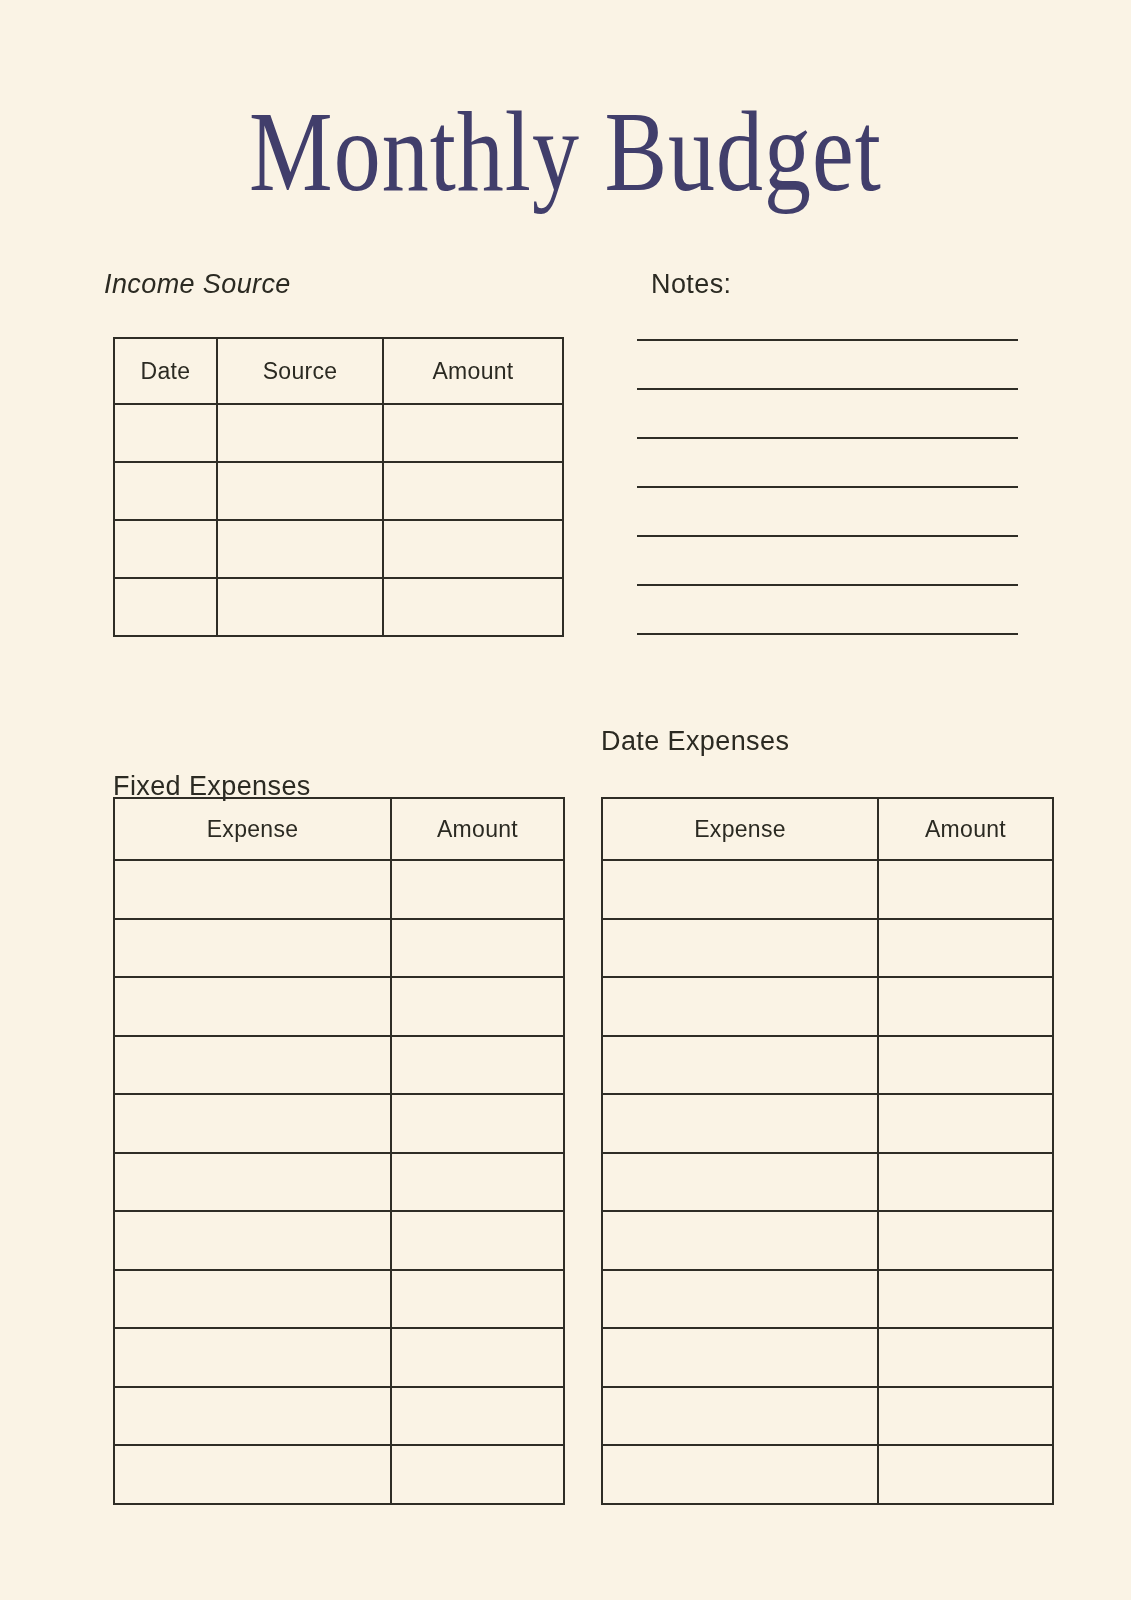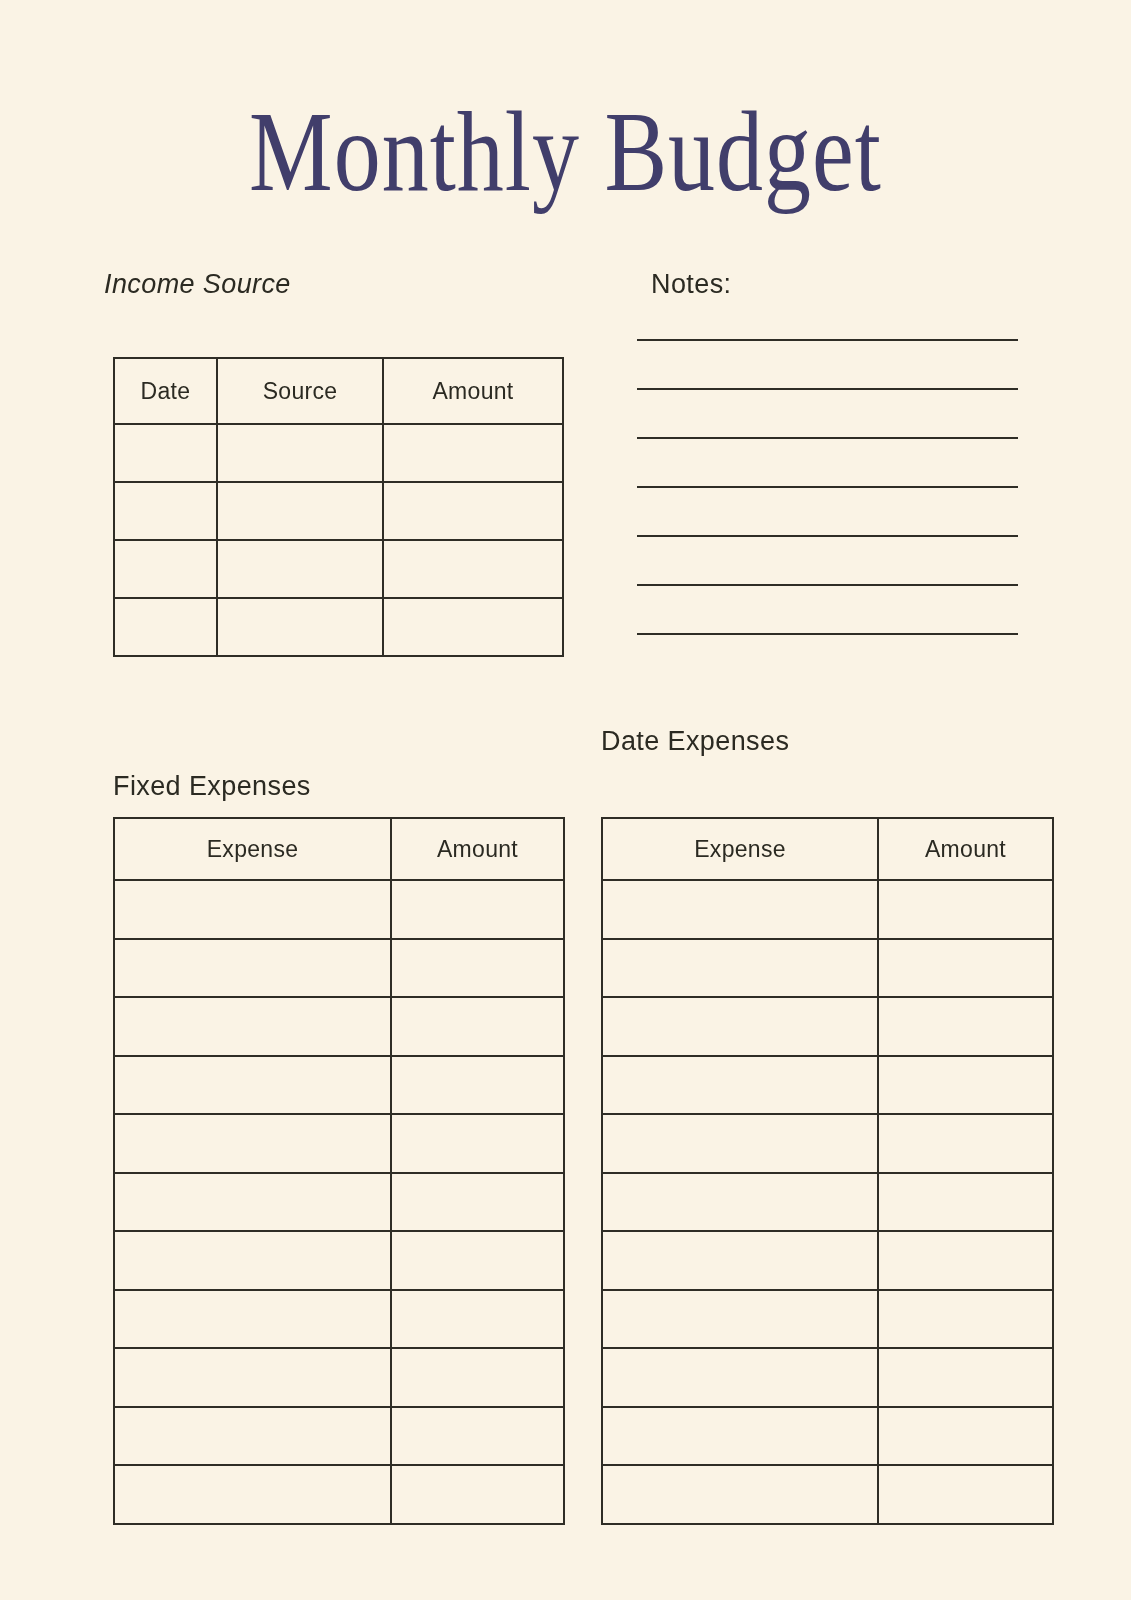--- a/index.html
+++ b/index.html
@@ -43,21 +43,20 @@
   .h-income{left:104px;top:270px;font-style:italic;}
   .h-notes{left:640px;top:270px;margin-left:11px;}
   .h-fixed{left:113px;top:727px;margin-top:45px;}
   .h-other{left:601px;top:727px;}
 
   table{
     position:absolute;
     border-collapse:collapse;
     table-layout:fixed;
     background:transparent;
-    margin-top:20px;
   }
   th,td{
     border:2px solid var(--ink);
     padding:0;
   }
   th{
     font-size:23px;
     font-weight:500;
     letter-spacing:0.3px;
     color:var(--text);

